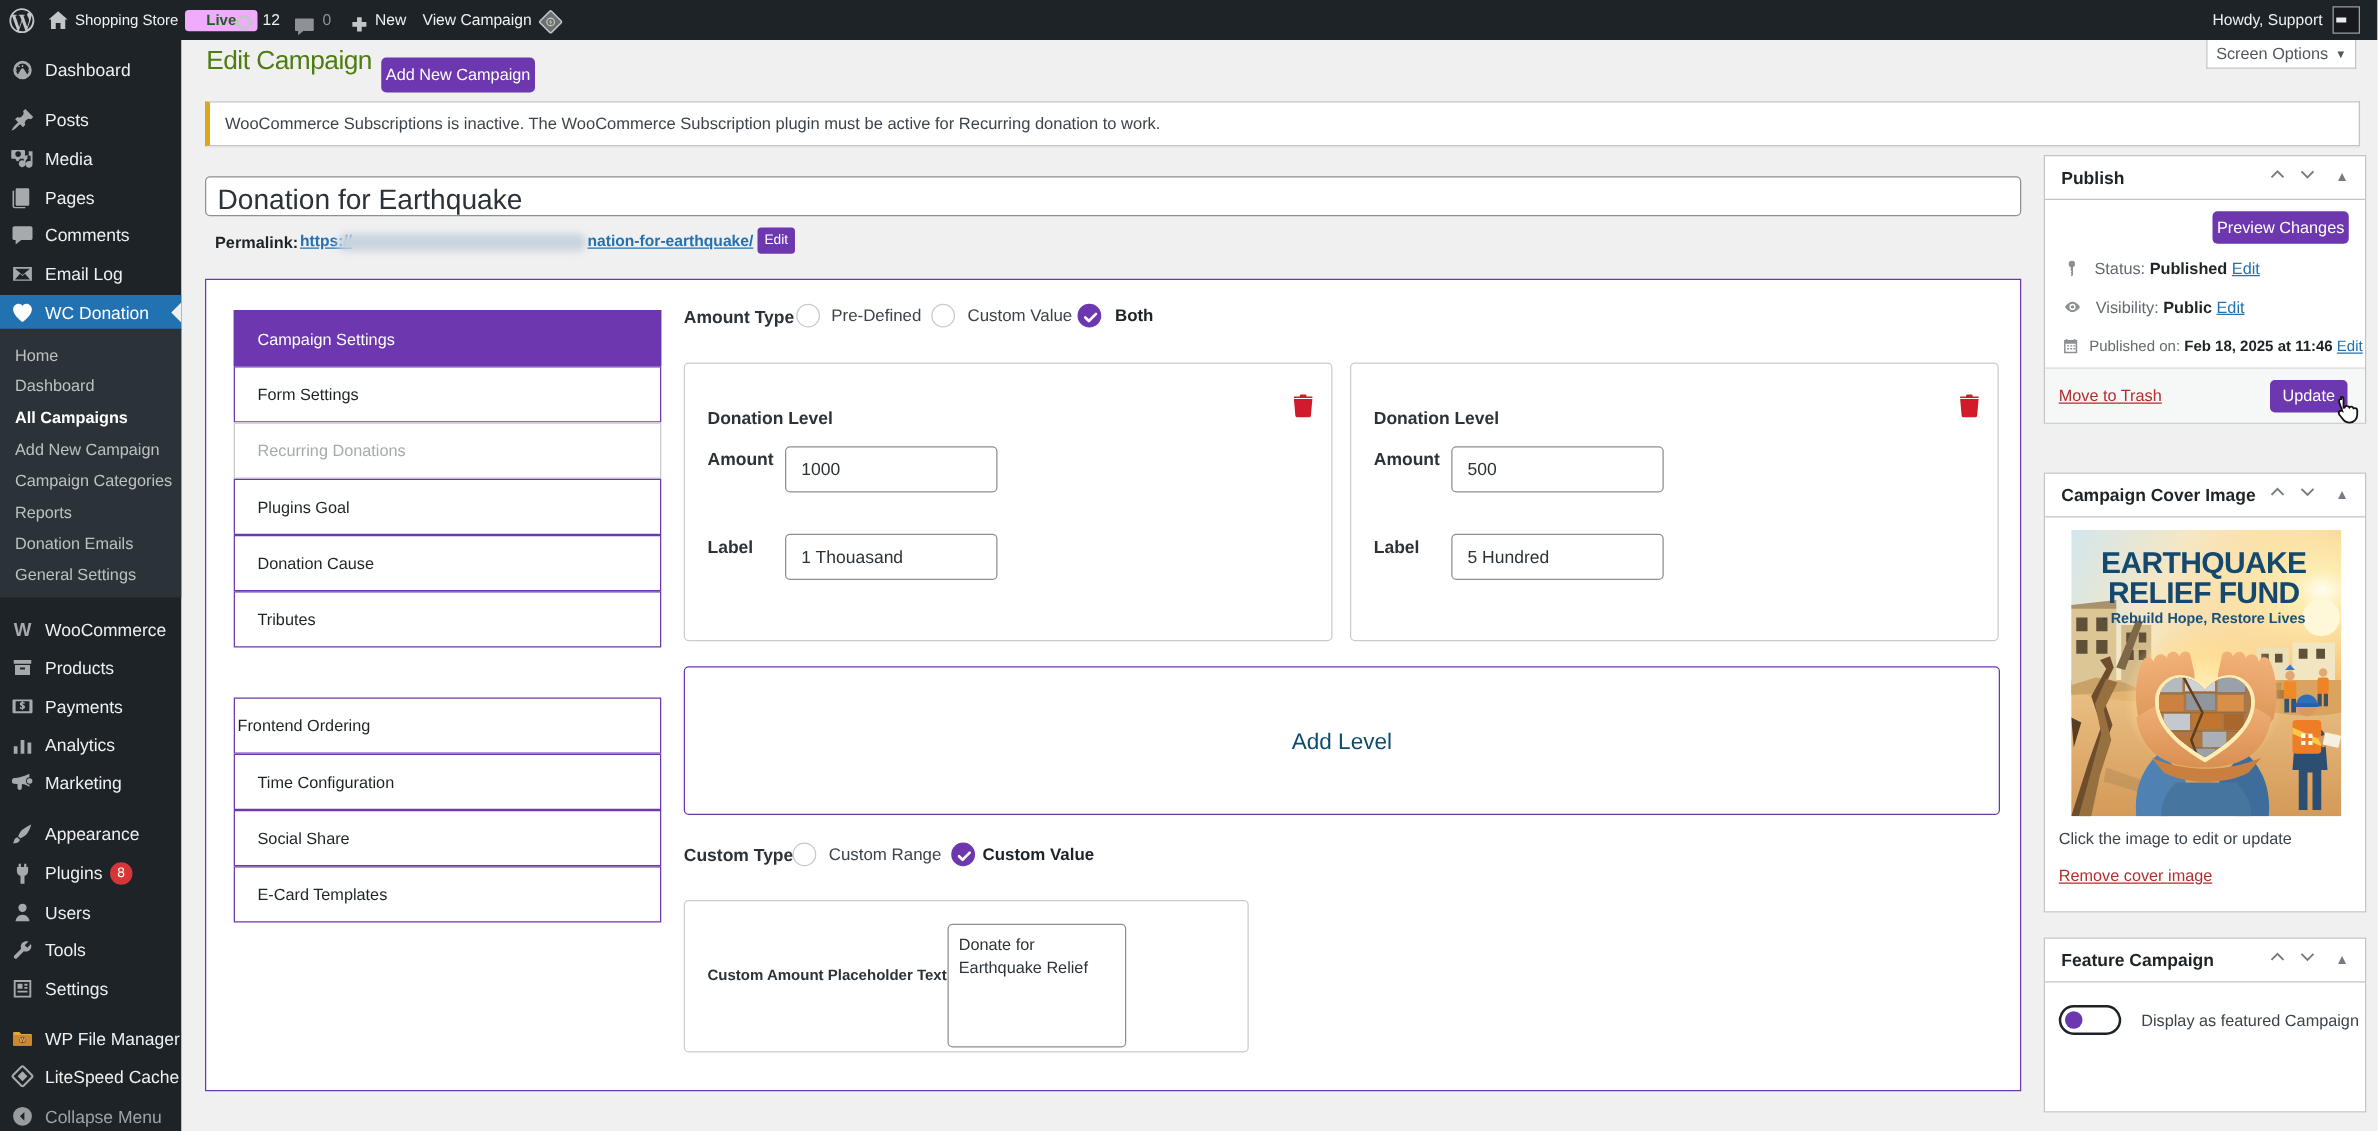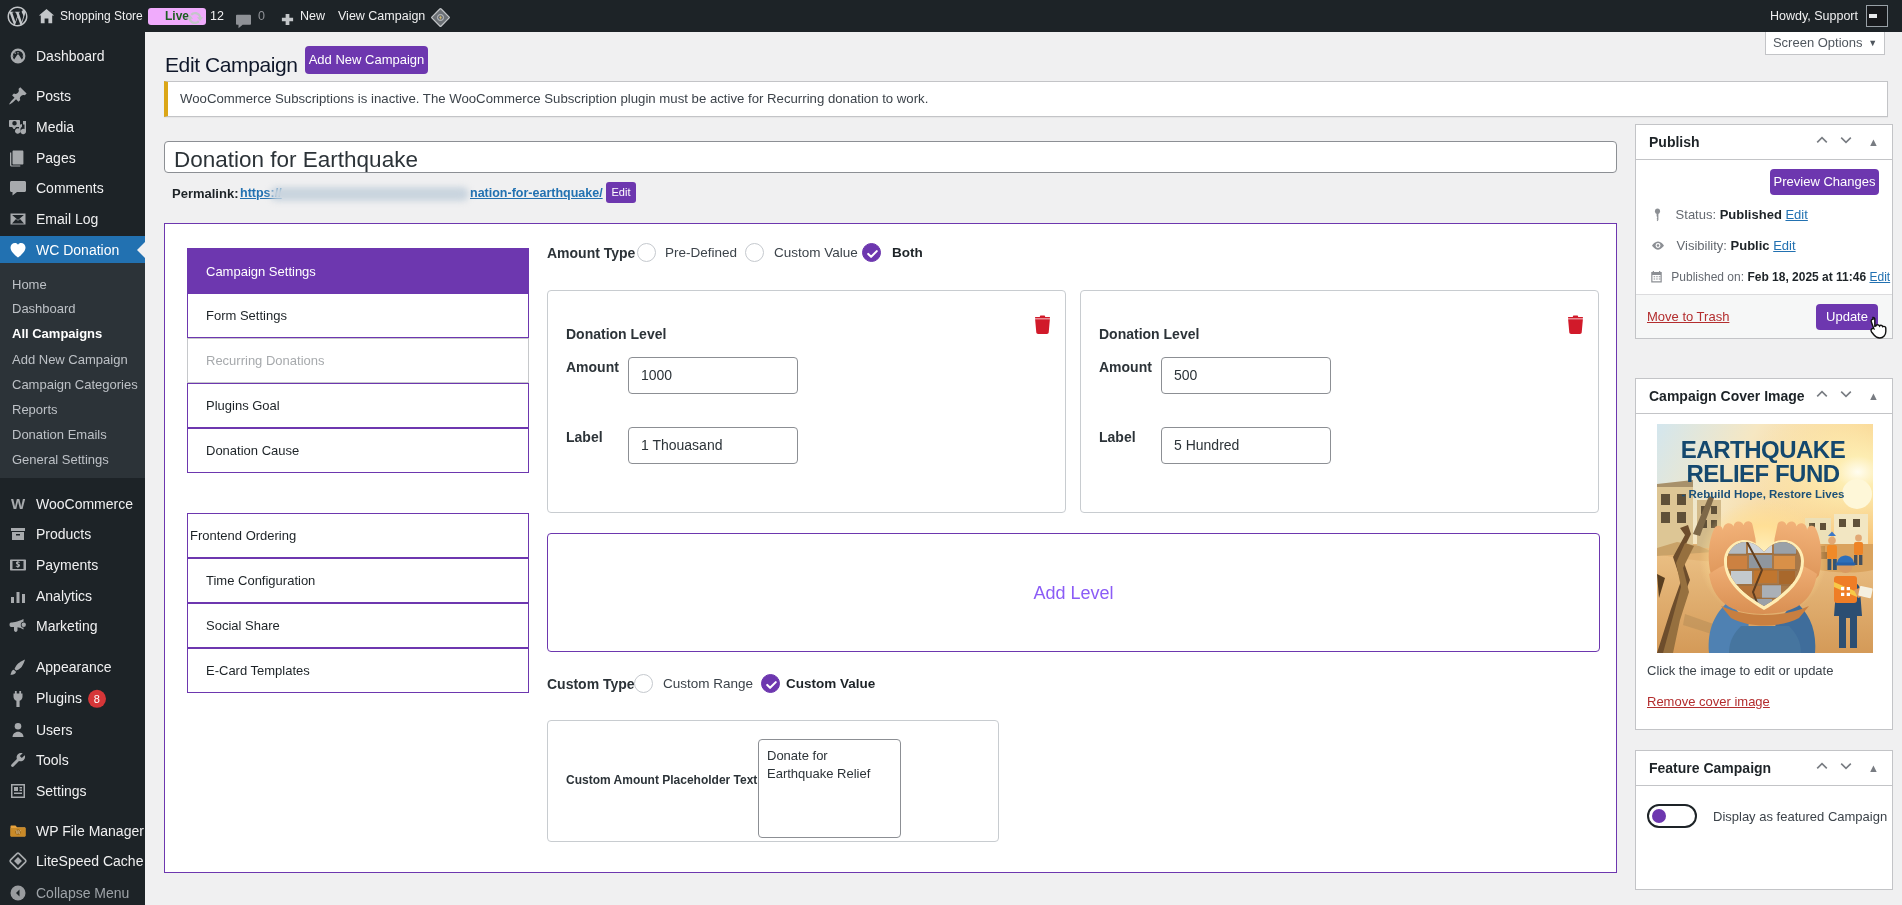--- a/index.html
+++ b/index.html
@@ -224,21 +224,21 @@
     <div class="mi" style="top:845px;">
         <span class="ico"><svg width="20" height="20" viewBox="0 0 20 20" fill="currentColor">
             <circle cx="10" cy="10" r="7.5" opacity=".9"></circle>
             <path d="M11.5 6.5L8 10l3.5 3.5z" fill="#1d2327"></path>
           </svg></span>
         <span class="lbl" style="color:#9ea3a8;">Collapse Menu</span>
       </div>
   </div>
   <div id="content">
 
-    <div class="abs" style="left:165px;top:53px;font-size:21px;letter-spacing:-0.4px;color:#0f172a;">Edit Campaign</div>
+    <div class="abs" style="left:165px;top:37px;font-size:21px;letter-spacing:-0.4px;color:#4d7c0f;">Edit Campaign</div>
     <div class="abs pbtn" style="left:305px;top:46px;width:123px;height:28px;line-height:28px;font-size:13px;">Add New Campaign</div>
     <div class="abs" style="left:1765px;top:32px;width:120px;height:23px;background:#fff;border:1px solid #c3c4c7;border-top:none;line-height:22px;text-align:center;font-size:13px;color:#50575e;">Screen Options <span style="display:inline-block;margin-left:2px;color:#50575e;font-size:9px;vertical-align:1px;">▼</span></div>
 
     <div class="abs" style="left:164px;top:81px;width:1724px;height:36px;background:#fff;border:1px solid #c3c4c7;border-left:4px solid #dba617;box-shadow:0 1px 1px rgba(0,0,0,.04);">
       <div style="margin:9px 0 0 12px;font-size:13.2px;color:#3c434a;">WooCommerce Subscriptions is inactive. The WooCommerce Subscription plugin must be active for Recurring donation to work.</div>
     </div>
 
     <div class="abs" style="left:164px;top:141px;width:1453px;height:32px;background:#fff;border:1px solid #8c8f94;border-radius:4px;">
       <div style="margin:5px 0 0 9px;font-size:22.5px;color:#2c3338;">Donation for Earthquake</div>
     </div>
@@ -250,20 +250,21 @@
     <div class="abs pbtn" style="left:606px;top:182px;width:30px;height:21px;line-height:21px;font-size:11px;border-radius:3px;">Edit</div>
 
     <div class="abs" style="left:164px;top:223px;width:1453px;height:650px;background:#fff;border:1px solid #6d37af;">
 
       <div class="abs" style="left:22px;top:24px;width:342px;">
         <div style="height:45px;background:#6d37af;border:1px solid #6d37af;color:#fff;font-size:13px;line-height:45px;padding-left:18px;">Campaign Settings</div>
         <div style="height:45px;background:#fff;border:1px solid #6d37af;color:#1d2327;font-size:13px;line-height:43px;padding-left:18px;">Form Settings</div>
         <div style="height:45px;background:#fff;border:1px solid #c6c8cb;color:#a7aaad;font-size:13px;line-height:43px;padding-left:18px;">Recurring Donations</div>
         <div style="height:45px;background:#fff;border:1px solid #6d37af;color:#1d2327;font-size:13px;line-height:43px;padding-left:18px;">Plugins Goal</div>
         <div style="height:45px;background:#fff;border:1px solid #6d37af;color:#1d2327;font-size:13px;line-height:43px;padding-left:18px;">Donation Cause</div>
+        <div style="height:45px;background:#fff;border:1px solid #6d37af;color:#1d2327;font-size:13px;line-height:43px;padding-left:18px;">Tributes</div>
         <div style="height:45px;background:#fff;border:1px solid #6d37af;color:#1d2327;font-size:13px;line-height:43px;padding-left:2px;margin-top:40px;">Frontend Ordering</div>
         <div style="height:45px;background:#fff;border:1px solid #6d37af;color:#1d2327;font-size:13px;line-height:43px;padding-left:18px;">Time Configuration</div>
         <div style="height:45px;background:#fff;border:1px solid #6d37af;color:#1d2327;font-size:13px;line-height:43px;padding-left:18px;">Social Share</div>
         <div style="height:45px;background:#fff;border:1px solid #6d37af;color:#1d2327;font-size:13px;line-height:43px;padding-left:18px;">E-Card Templates</div>
       </div>
 
       <div class="abs blbl" style="left:382px;top:21px;">Amount Type</div>
       <div class="radio" style="left:472px;top:19px;"></div>
       <div class="rlbl" style="left:500px;top:21px;">Pre-Defined</div>
       <div class="radio" style="left:580px;top:19px;"></div>
@@ -289,21 +290,21 @@
             <path d="M1 4h14l-1.1 12.4c-.07.9-.83 1.6-1.74 1.6H3.84c-.91 0-1.67-.7-1.74-1.6zM5.5 1.5c0-.55.45-1 1-1h3c.55 0 1 .45 1 1V2H15v1.3H1V2h4.5z"></path>
           </svg>
         <div class="blbl abs" style="left:18px;top:35px;">Donation Level</div>
         <div class="blbl abs" style="left:18px;top:68px;">Amount</div>
         <div class="inp" style="left:80px;top:66px;width:170px;height:37px;line-height:35px;padding-left:12px;">500</div>
         <div class="blbl abs" style="left:18px;top:138px;">Label</div>
         <div class="inp" style="left:80px;top:136px;width:170px;height:37px;line-height:35px;padding-left:12px;">5 Hundred</div>
       </div>
 
       <div class="abs" style="left:382px;top:309px;width:1053px;height:119px;background:#fff;border:1px solid #6d37af;border-radius:4px;">
-        <div style="text-align:center;margin-top:49px;font-size:18px;color:#8b5cf6;">Add Level</div>
+        <div style="text-align:center;margin-top:49px;font-size:18px;color:#0c4a6e;">Add Level</div>
       </div>
 
       <div class="abs blbl" style="left:382px;top:452px;">Custom Type</div>
       <div class="radio" style="left:469px;top:450px;"></div>
       <div class="rlbl" style="left:498px;top:452px;">Custom Range</div>
       <div class="radio on" style="left:596px;top:450px;"><svg width="19" height="19" viewBox="0 0 20 20">
             <path d="M5.5 10.5l3 3 6-6" fill="none" stroke="#fff" stroke-width="2.2" stroke-linecap="round" stroke-linejoin="round"></path>
           </svg></div>
       <div class="rlbl" style="left:621px;top:452px;font-weight:bold;color:#1d2327;">Custom Value</div>
 

